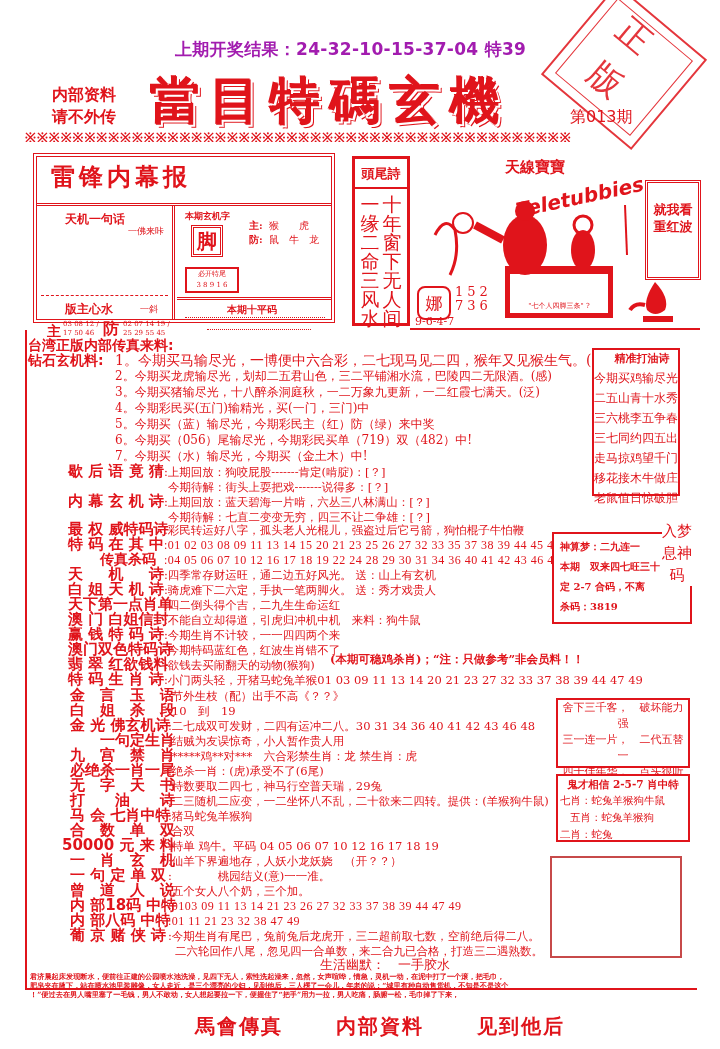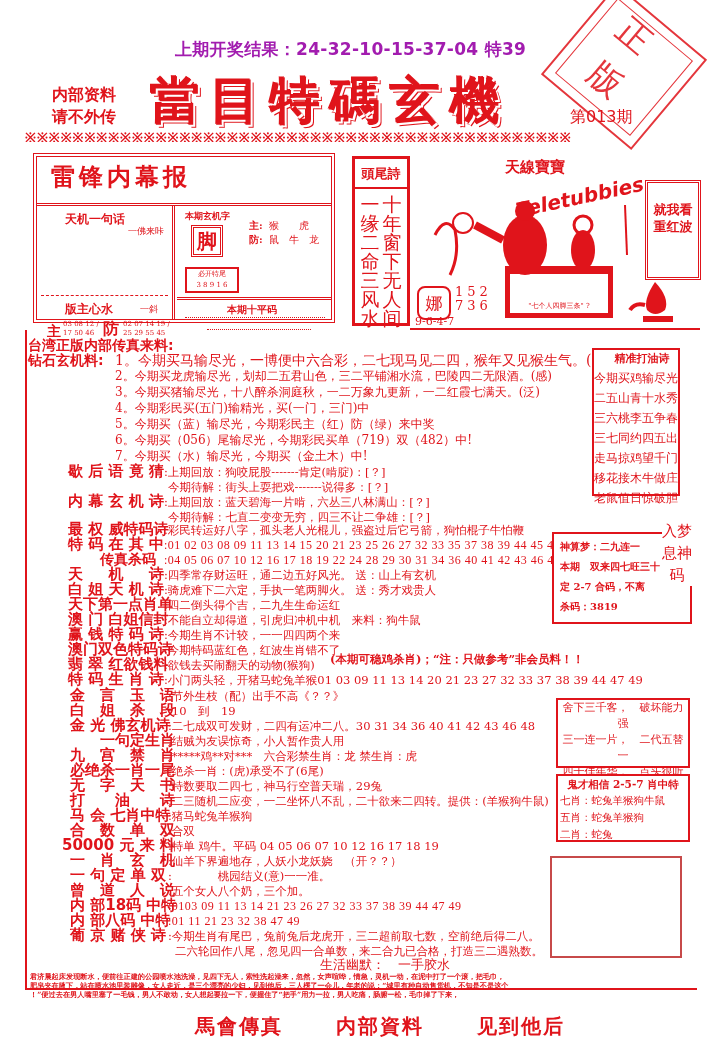--- a/index.html
+++ b/index.html
@@ -213,21 +213,21 @@
 <div class="rbox" style="left:556px;top:698px;width:134px;height:70px;">
   <div class="r" style="font-size:11px;line-height:16px;">舍下三千客，　破坏能力强</div>
   <div class="r" style="font-size:11px;line-height:16px;">三一连一片，　二代五替一</div>
   <div class="r" style="font-size:11px;line-height:16px;">四十佳年华，　点头很听话</div>
   <div class="r" style="font-size:11px;line-height:16px;">二七组得九，　一六桃李形</div>
 </div>
 
 <div class="rbox" style="left:556px;top:774px;width:134px;height:68px;">
   <div style="text-align:center;font-size:10.5px;font-weight:bold;line-height:16px;">鬼才相信 2-5-7 肖中特</div>
   <div style="font-size:10.5px;line-height:17px;padding-left:2px;">七肖：蛇兔羊猴狗牛鼠</div>
-  <div style="font-size:10.5px;line-height:17px;padding-left:2px;">五肖：蛇兔羊猴狗</div>
+  <div style="font-size:10.5px;line-height:17px;padding-left:12px;">五肖：蛇兔羊猴狗</div>
   <div style="font-size:10.5px;line-height:17px;padding-left:2px;">二肖：蛇兔</div>
 </div>
 
 <div class="rbox" style="left:550px;top:856px;width:132px;height:102px;border-color:#c74a4a;"></div>
 
 <div id="footer" class="abs">
   <span>馬會傳真</span>
   <span>内部資料</span>
   <span>见到他后</span>
 </div>

